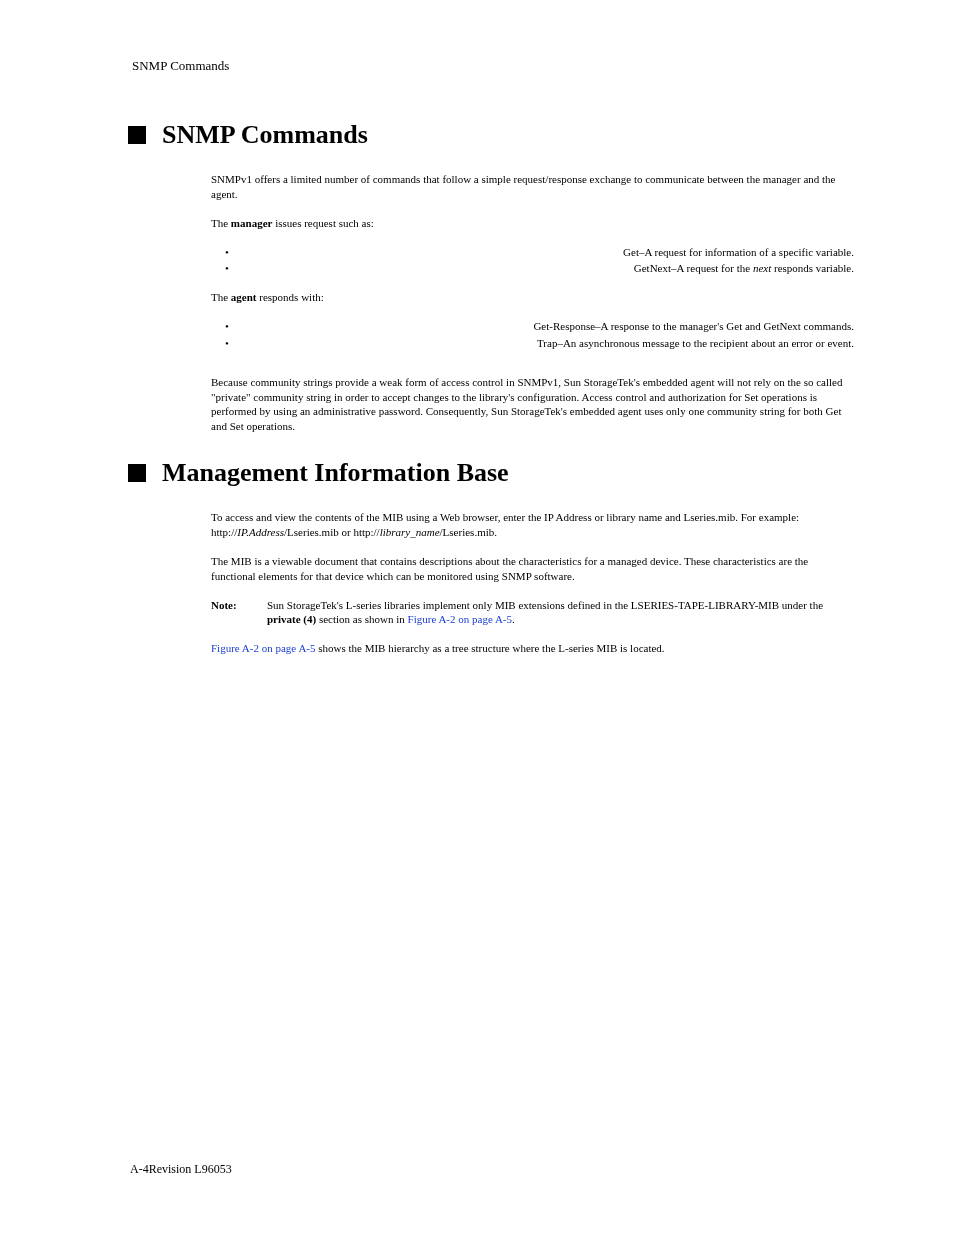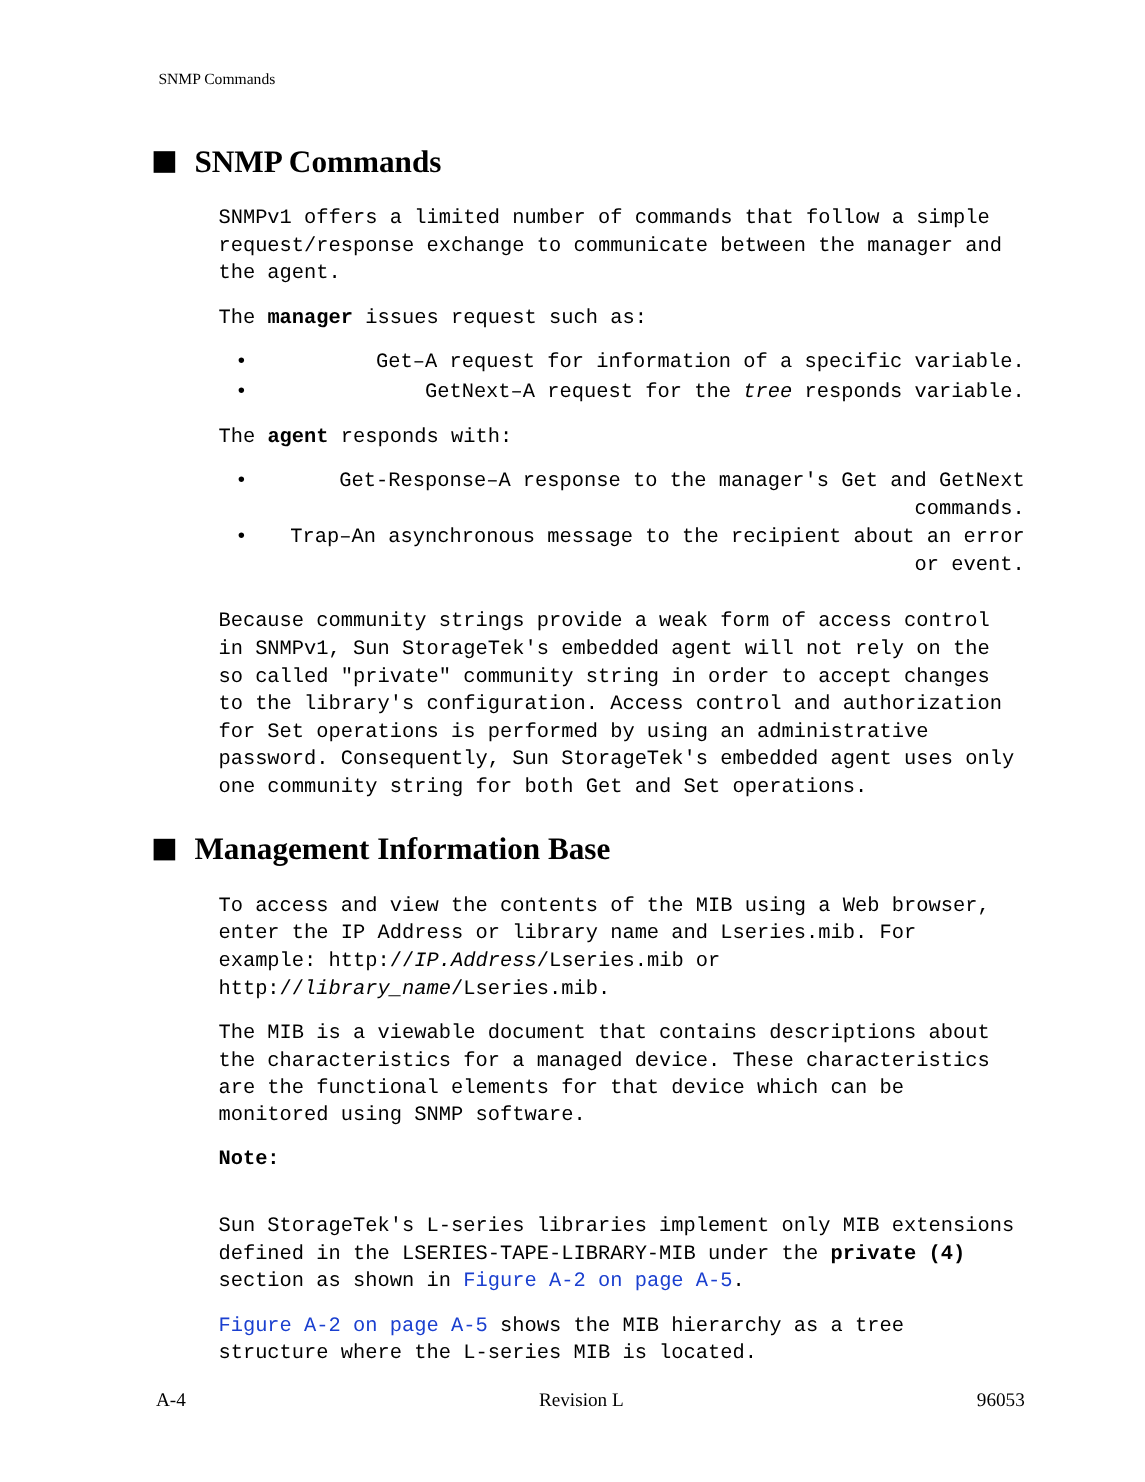--- a/index.html
+++ b/index.html
@@ -34,24 +34,23 @@
   }
   .sec-title .square {
     width: 18px;
     height: 18px;
     background: #000;
     display: inline-block;
     margin-right: 16px;
     flex: 0 0 18px;
   }
   .body-block {
-    margin-left: 52px;
-    font-size: 17px;
+    margin-left: 81px;
+    font-size: 11px;
     line-height: 1.35;
-    font-family: Liberation Mono, monospace;
   }
   .body-block p {
     margin: 0 0 14px 0;
   }
   ul.bullets {
     list-style: none;
     padding: 0;
     margin: 0 0 14px 0;
   }
   ul.bullets li {
@@ -65,59 +64,58 @@
     position: absolute;
     left: 14px;
     top: 0;
   }
   .italic { font-style: italic; }
   .bold { font-weight: bold; }
   .link { color: #1a3fcf; }
   .note-row {
     display: flex;
     margin-bottom: 14px;
-    flex-direction: column;
   }
   .note-label {
     font-weight: bold;
     flex: 0 0 56px;
   }
   .note-body {
     flex: 1;
   }
   .footer {
     position: absolute;
     left: 0;
     right: 0;
     bottom: 58px;
     padding: 0 100px 0 130px;
     display: flex;
-    justify-content: space-between;
-    font-size: 16px;
+    justify-content: flex-start;
+    font-size: 12px;
   }
 </style>
 </head>
 <body>
 
 <div class="page">
   <div class="running-head">SNMP Commands</div>
 
   <div class="section">
     <h2 class="sec-title">
       <span class="square"></span>
       <span>SNMP Commands</span>
     </h2>
     <div class="body-block">
       <p>SNMPv1 offers a limited number of commands that follow a simple request/response exchange to communicate between the manager and the agent.</p>
       <p>
         <span>The </span><span class="bold">manager</span><span> issues request such as:</span>
       </p>
       <ul class="bullets">
         <li><span>Get–A request for information of a specific variable.</span></li>
-        <li><span>GetNext–A request for the </span><span class="italic">tree</span><span> responds variable.</span></li>
+        <li><span>GetNext–A request for the </span><span class="italic">next</span><span> responds variable.</span></li>
       </ul>
       <p>
         <span>The </span><span class="bold">agent</span><span> responds with:</span>
       </p>
       <ul class="bullets">
         <li>Get-Response–A response to the manager's Get and GetNext commands.</li>
         <li>Trap–An asynchronous message to the recipient about an error or event.</li>
       </ul>
     </div>
   </div>

